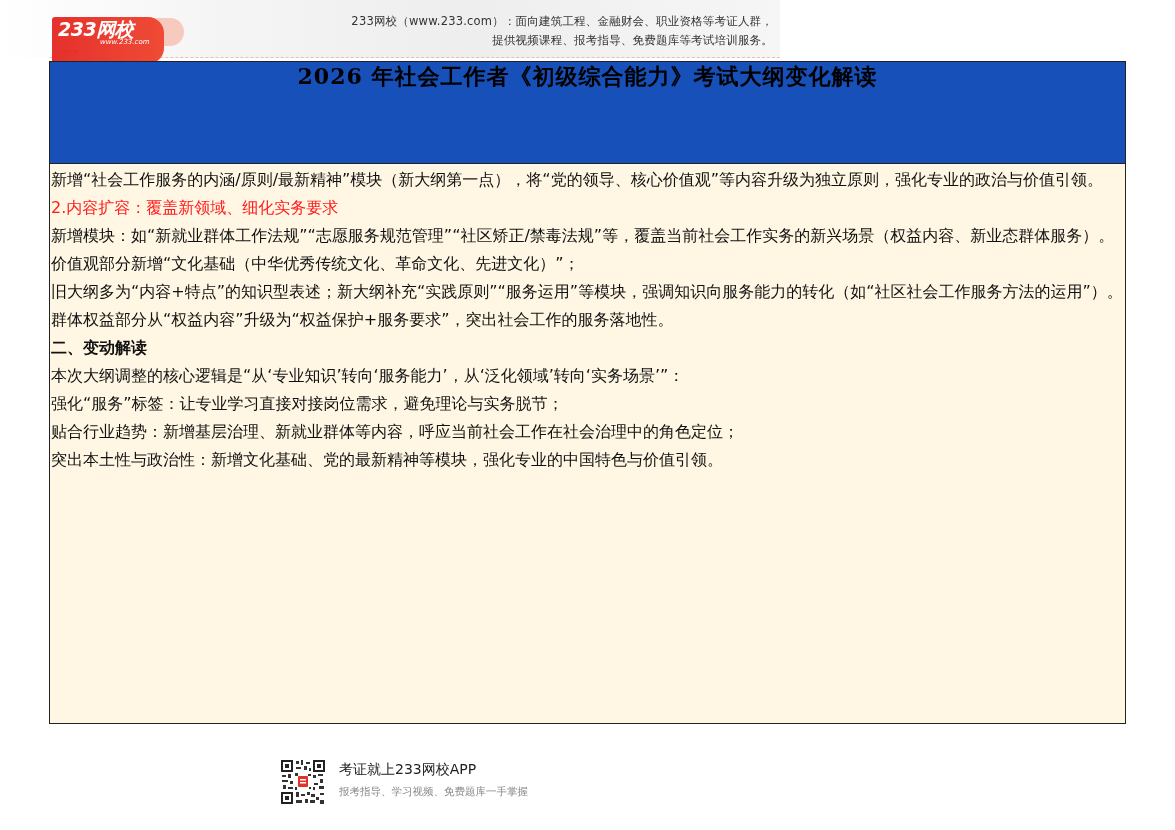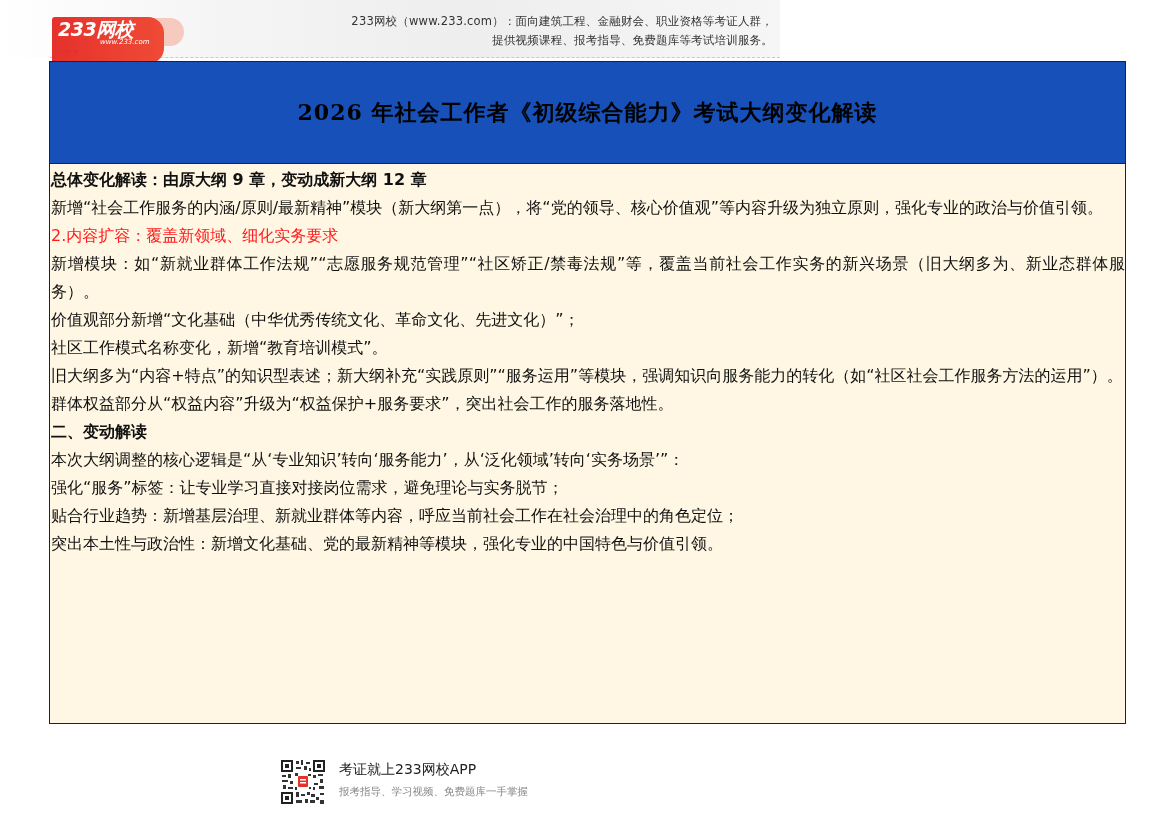--- a/index.html
+++ b/index.html
@@ -46,21 +46,21 @@
   }
   .tagline div { white-space: nowrap; text-align: right; }
 
   .doc-box {
     position: absolute; left: 49px; top: 61px; width: 1075px; height: 661px;
     border: 1px solid #222; background: #fff7e3;
   }
   .title-band {
     position: absolute; left: 0; top: 0; width: 1075px; height: 101px;
     background: #1650b8; border-bottom: 1px solid #222;
-    display: flex; align-items: center; justify-content: center;
+    display: flex; align-items: flex-start; justify-content: center;
   }
   .title-band h1 {
     margin: 0; font-family: "DejaVu Serif", "Liberation Serif", serif;
     font-size: 22px; font-weight: bold; color: #000; letter-spacing: 1px;
   }
   .content {
     position: absolute; left: 1px; top: 104px; right: 0; 
     font-size: 16px; line-height: 28px; color: #111;
   }
   .content p { margin: 0; text-align: justify; }
@@ -100,26 +100,24 @@
 <div class="tagline">
   <div>233网校（www.233.com）：面向建筑工程、金融财会、职业资格等考证人群，</div>
   <div>提供视频课程、报考指导、免费题库等考试培训服务。</div>
 </div>
 
 <div class="doc-box">
   <div class="title-band">
     <h1>2026 年社会工作者《初级综合能力》考试大纲变化解读</h1>
   </div>
   <div class="content">
-    <p class="bold">总体变化解读：由原大纲 9 章，变动成新大纲 12 章</p>
     <p>新增“社会工作服务的内涵/原则/最新精神”模块（新大纲第一点），将“党的领导、核心价值观”等内容升级为独立原则，强化专业的政治与价值引领。</p>
     <p class="red">2.内容扩容：覆盖新领域、细化实务要求</p>
-    <p>新增模块：如“新就业群体工作法规”“志愿服务规范管理”“社区矫正/禁毒法规”等，覆盖当前社会工作实务的新兴场景（旧大纲多为、新业态群体服务）。</p>
+    <p>新增模块：如“新就业群体工作法规”“志愿服务规范管理”“社区矫正/禁毒法规”等，覆盖当前社会工作实务的新兴场景（权益内容、新业态群体服务）。</p>
     <p>价值观部分新增“文化基础（中华优秀传统文化、革命文化、先进文化）”；</p>
-    <p>社区工作模式名称变化，新增“教育培训模式”。</p>
     <p>旧大纲多为“内容+特点”的知识型表述；新大纲补充“实践原则”“服务运用”等模块，强调知识向服务能力的转化（如“社区社会工作服务方法的运用”）。</p>
     <p>群体权益部分从“权益内容”升级为“权益保护+服务要求”，突出社会工作的服务落地性。</p>
     <p class="bold">二、变动解读</p>
     <p>本次大纲调整的核心逻辑是“从‘专业知识’转向‘服务能力’，从‘泛化领域’转向‘实务场景’”：</p>
     <p>强化“服务”标签：让专业学习直接对接岗位需求，避免理论与实务脱节；</p>
     <p>贴合行业趋势：新增基层治理、新就业群体等内容，呼应当前社会工作在社会治理中的角色定位；</p>
     <p>突出本土性与政治性：新增文化基础、党的最新精神等模块，强化专业的中国特色与价值引领。</p>
   </div>
 </div>
 

